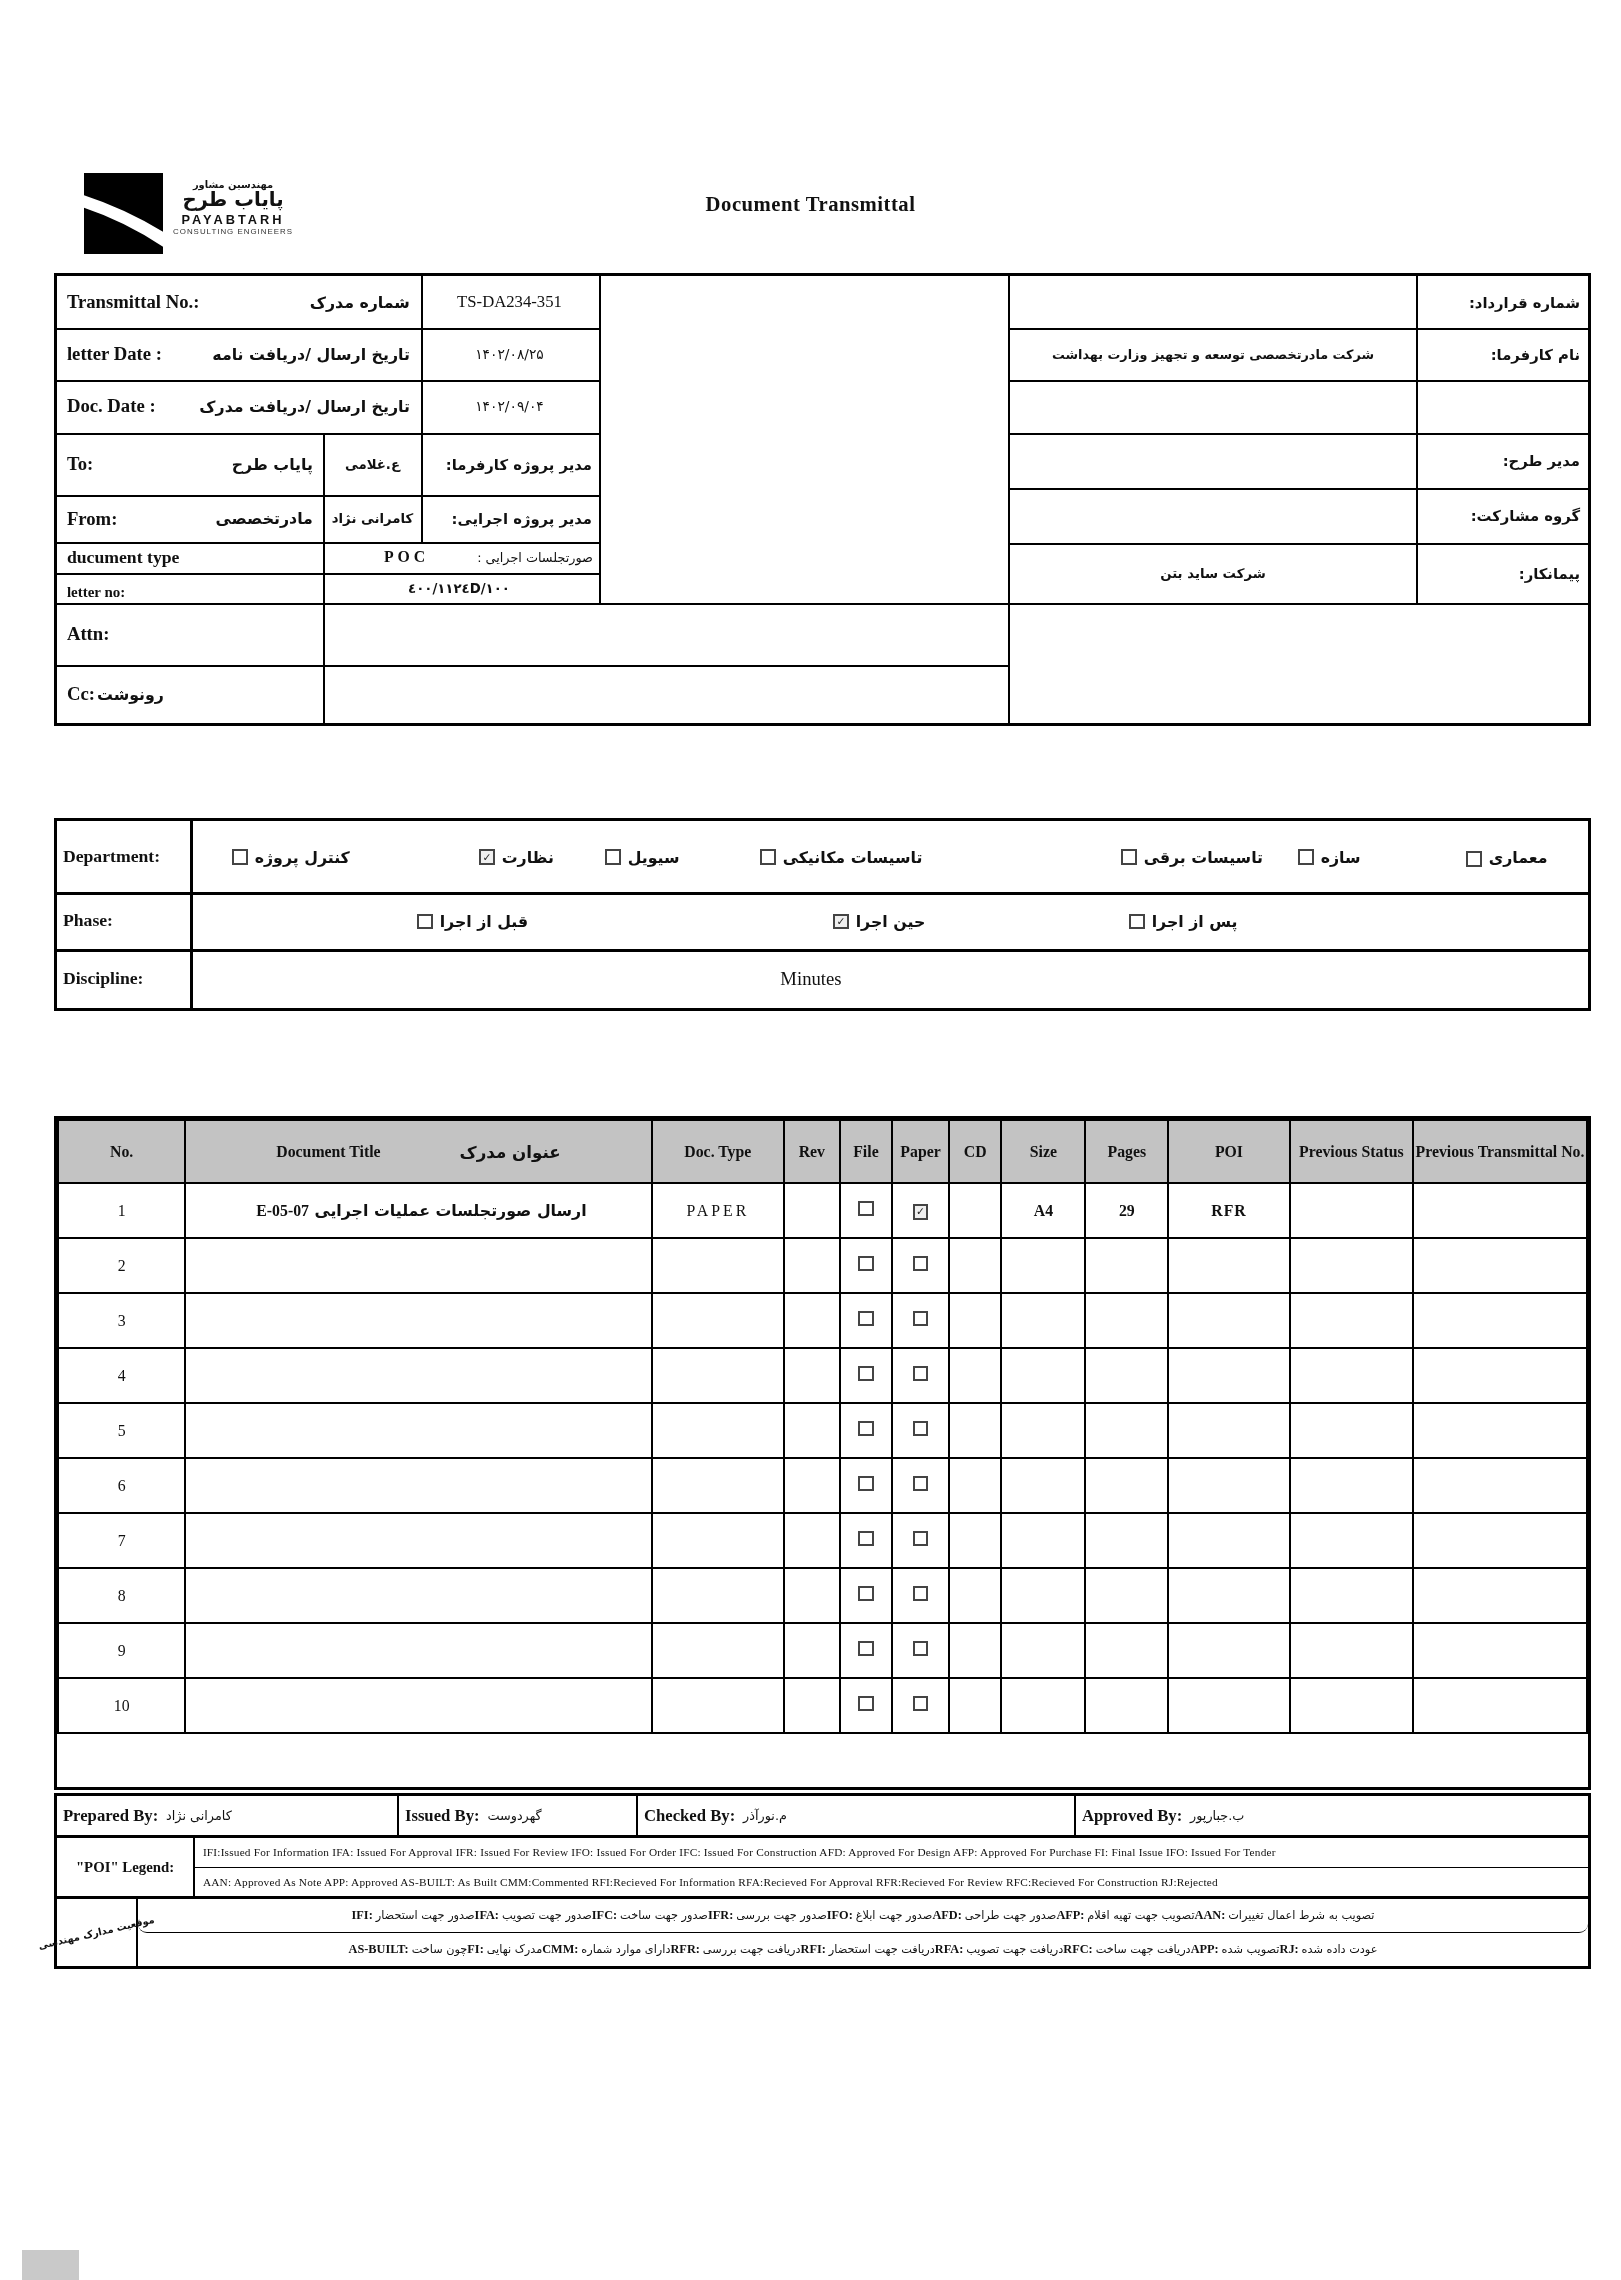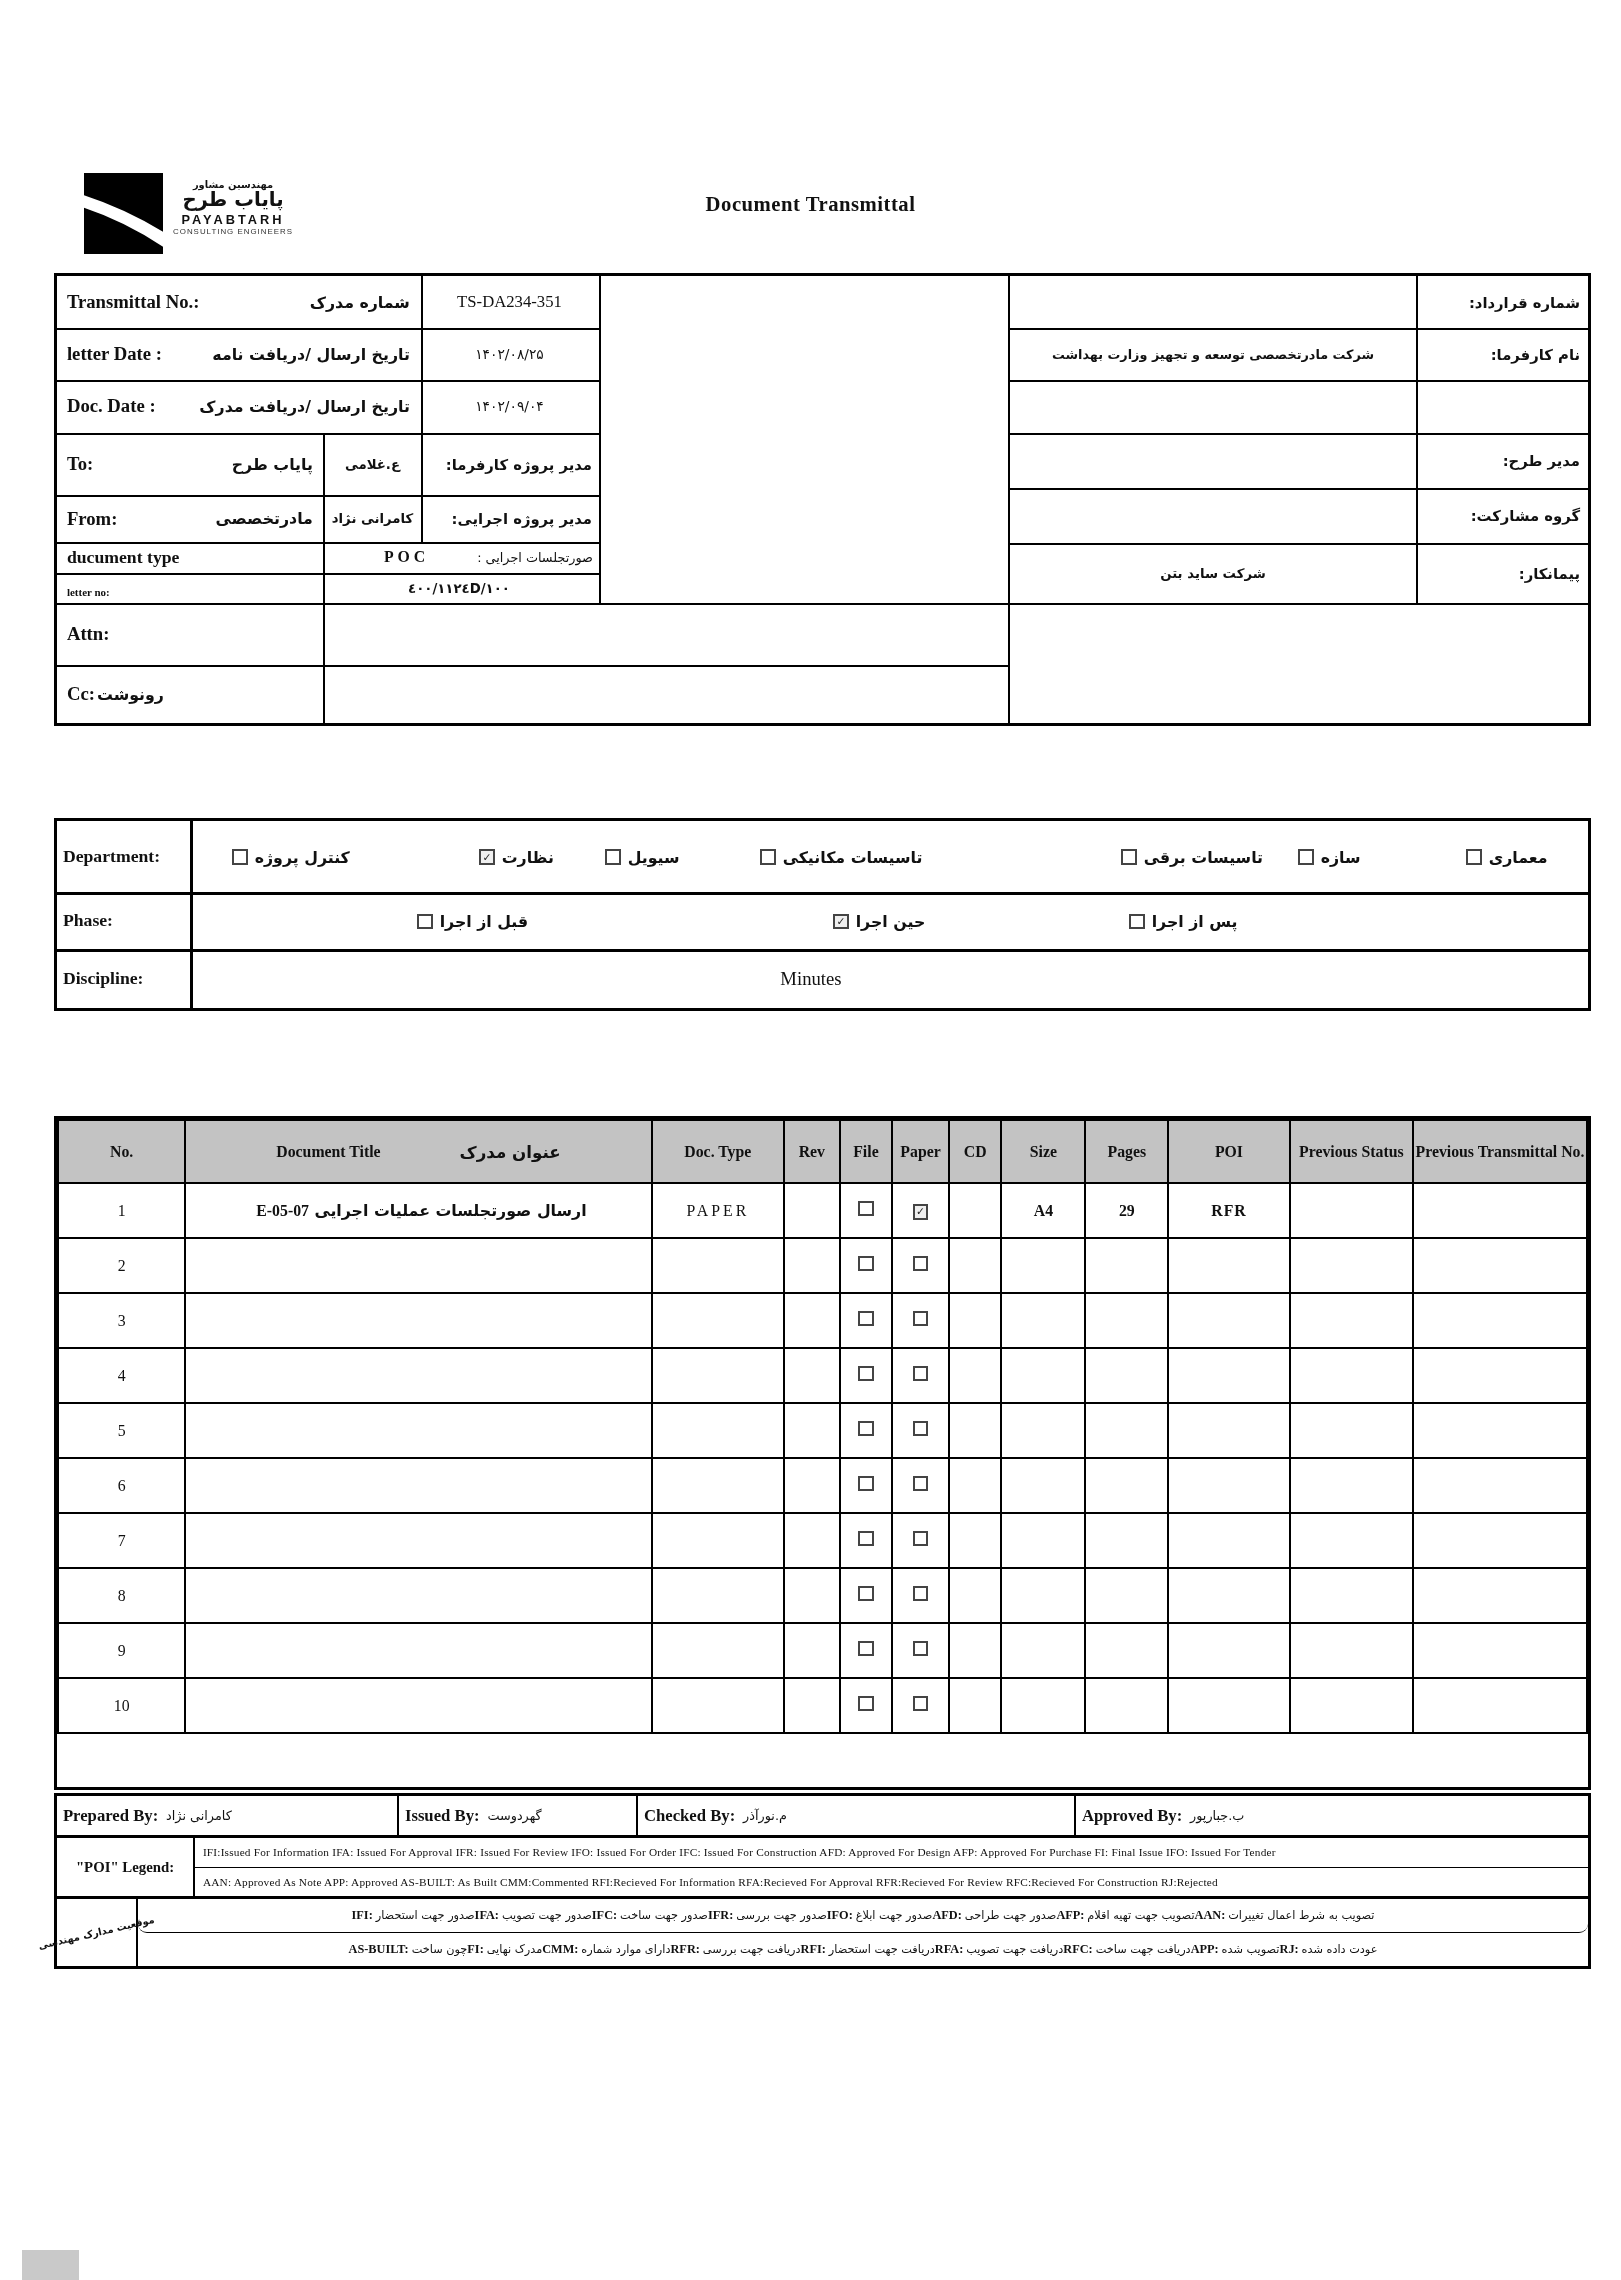--- a/index.html
+++ b/index.html
@@ -168,21 +168,21 @@
 
     <div class="cell" style="left:9.9px;top:266px;width:251px;height:30.5px;text-align:right;">
       <span class="en" style="font-size:17.7px;">ducument type</span>
     </div>
     <div class="cell between" style="left:268px;top:266px;width:268px;height:30.5px;direction:rtl;padding-left:59px;box-sizing:border-box;">
       <span class="fa-r" style="font-size:12.8px;">صورتجلسات اجرایی :</span>
       <span class="poc">POC</span>
     </div>
 
     <div class="cell" style="left:9.9px;top:297px;width:251px;height:30.5px;">
-      <span class="en" style="font-size:11px;margin-top:8px;">letter no:</span>
+      <span class="en" style="font-size:15px;margin-top:8px;">letter no:</span>
     </div>
     <div class="cell center" style="left:268px;top:297px;width:268px;height:30.5px;">
       <span class="fa13 ltr">۱۰۰/٤۰۰/۱۱۲٤D</span>
     </div>
 
     <div class="cell" style="left:9.9px;top:327px;width:251px;height:62px;">
       <span class="en">Attn:</span>
     </div>
     <div class="cell" style="left:9.9px;top:389px;width:296px;height:58px;gap:2px;">
       <span class="en">Cc:</span>
@@ -245,21 +245,21 @@
       <span class="fa">تاسیسات مکانیکی</span>
     </div>
     <div class="item" style="left:1064px;top:26.6px;">
       <span class="cb"></span>
       <span class="fa">تاسیسات برقی</span>
     </div>
     <div class="item" style="left:1241px;top:26.6px;">
       <span class="cb"></span>
       <span class="fa">سازه</span>
     </div>
-    <div class="item" style="left:1409px;top:26.6px;">
+    <div class="item" style="left:1409px;top:26.6px;align-items:flex-end;">
       <span class="cb"></span>
       <span class="fa">معماری</span>
     </div>
 
     <div class="cell" style="left:5.9px;top:71px;width:124px;height:57px;">
       <span class="en" style="font-size:17.7px;">Phase:</span>
     </div>
     <div class="item" style="left:360px;top:91px;">
       <span class="cb"></span>
       <span class="fa">قبل از اجرا</span>

